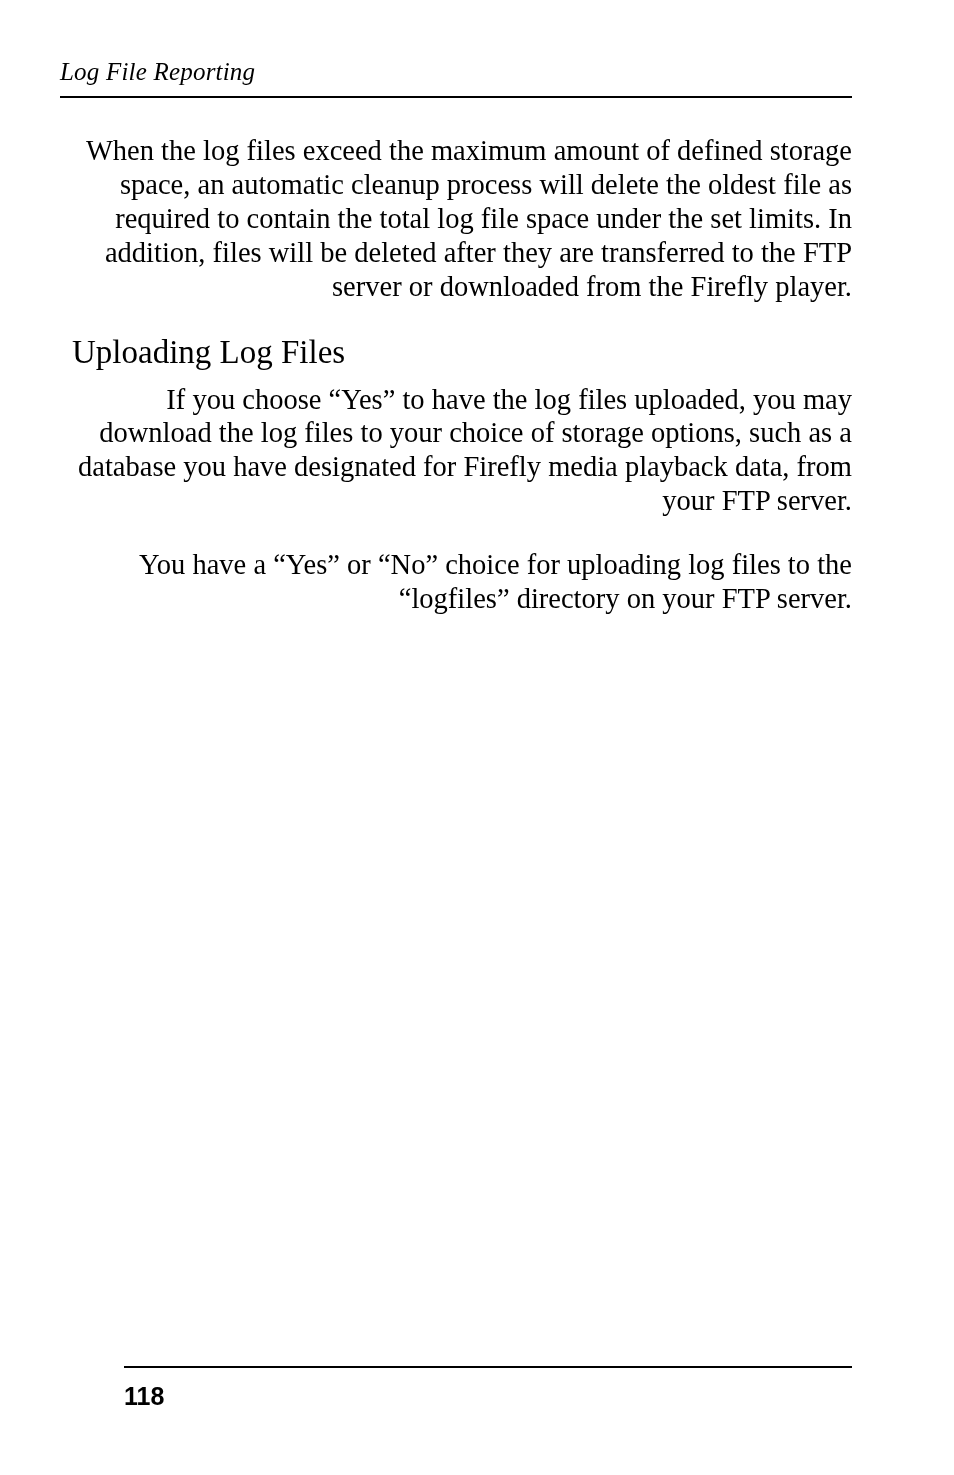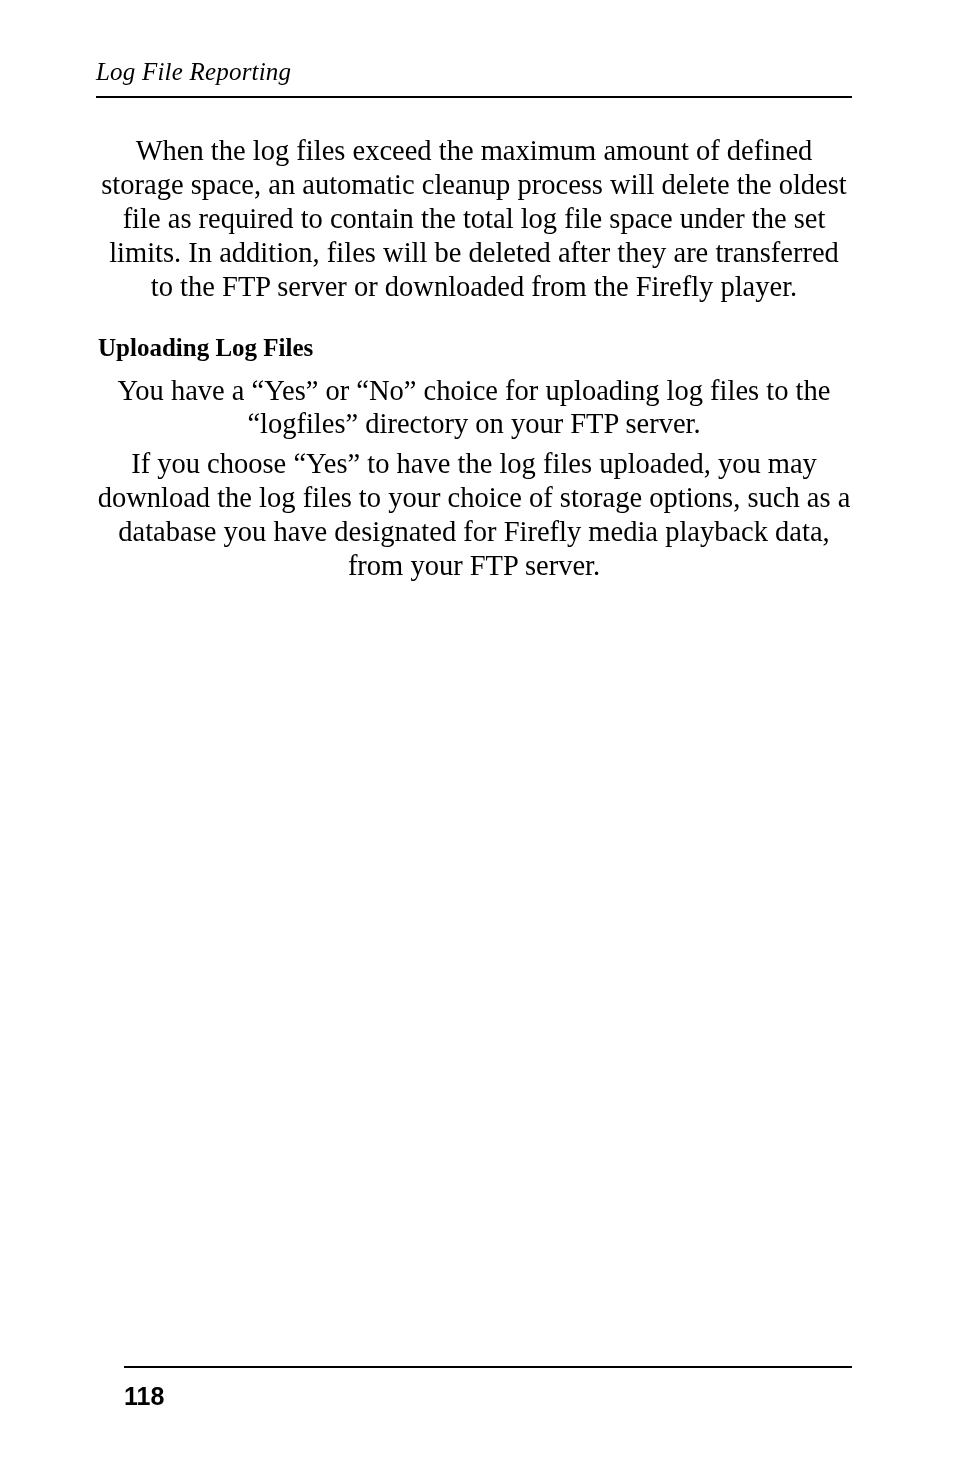--- a/index.html
+++ b/index.html
@@ -9,43 +9,43 @@
     height: 1475px;
     background: #ffffff;
     font-family: "Times New Roman", Times, serif;
     color: #000000;
   }
   .page {
     position: relative;
     width: 954px;
     height: 1475px;
     box-sizing: border-box;
-    padding: 58px 102px 0 96px;
+    padding: 58px 102px 0 60px;
   }
   .running-header {
     font-style: italic;
     font-size: 25px;
     margin-bottom: 10px;
     letter-spacing: 0.2px;
   }
   .rule {
     border: none;
     border-top: 2px solid #000;
     margin: 0 0 36px 0;
   }
   .body-para {
     font-size: 28.5px;
     line-height: 1.19;
     margin: 0 0 30px 0;
-    text-align: center;
+    text-align: right;
   }
   .section-heading {
-    font-weight: bold;
-    font-size: 25px;
-    margin: 0 0 12px 2px;
+    font-weight: normal;
+    font-size: 33px;
+    margin: 0 0 12px 12px;
   }
   .body-para.tight {
     margin-bottom: 6px;
   }
   .footer {
     position: absolute;
     left: 124px;
     right: 102px;
     bottom: 64px;
   }
@@ -66,22 +66,22 @@
 <div class="page">
 
   <div class="running-header">Log File Reporting</div>
 
   <hr class="rule">
 
   <p class="body-para">When the log files exceed the maximum amount of defined storage space, an automatic cleanup process will delete the oldest file as required to contain the total log file space under the set limits. In addition, files will be deleted after they are transferred to the FTP server or downloaded from the Firefly player.</p>
 
   <h2 class="section-heading">Uploading Log Files</h2>
 
+  <p class="body-para">If you choose “Yes” to have the log files uploaded, you may download the log files to your choice of storage options, such as a database you have designated for Firefly media playback data, from your FTP server.</p>
+
   <p class="body-para tight">You have a “Yes” or “No” choice for uploading log files to the “logfiles” directory on your FTP server.</p>
-
-  <p class="body-para">If you choose “Yes” to have the log files uploaded, you may download the log files to your choice of storage options, such as a database you have designated for Firefly media playback data, from your FTP server.</p>
 
   <div class="footer">
     <hr class="footer-rule">
     <div class="page-number">118</div>
   </div>
 
 </div>
 
 </body></html>

